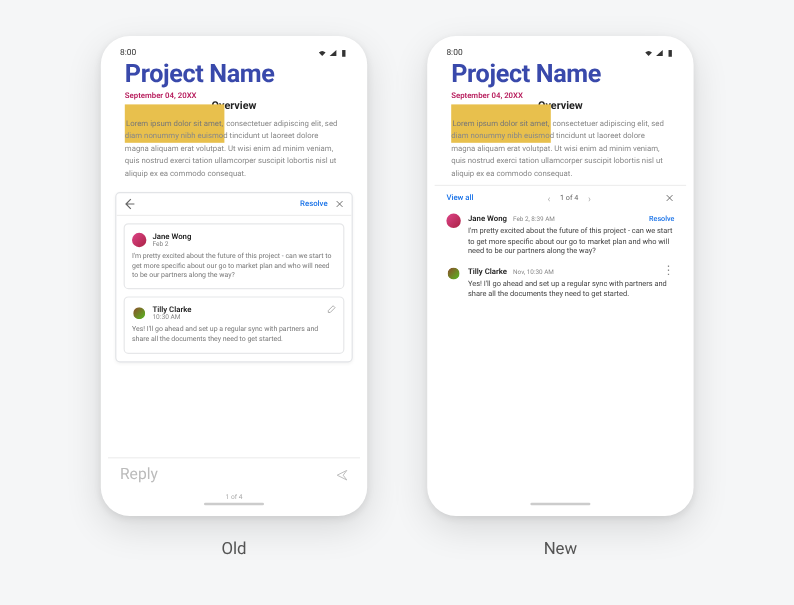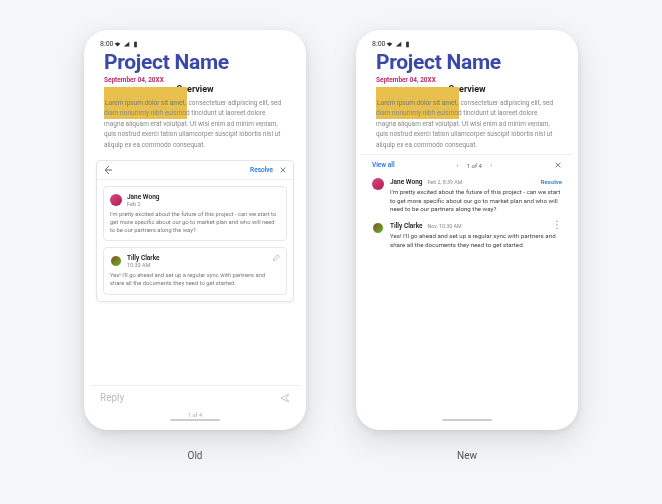--- a/index.html
+++ b/index.html
@@ -38,21 +38,21 @@
     height: 100%;
     background: #fff;
     border-radius: 18px;
     overflow: hidden;
     display: flex;
     flex-direction: column;
     position: relative;
   }
   .statusbar {
     display: flex;
-    justify-content: flex-start;
+    justify-content: space-between;
     align-items: center;
     padding: 4px 10px 2px;
     font-size: 7px;
     color: #333;
   }
   .status-icons { display: flex; gap: 2px; align-items: center; }
   .status-icons svg { width: 7px; height: 7px; }
   .doc {
     padding: 0 14px 4px;
     flex-shrink: 0;
@@ -140,21 +140,21 @@
   .comment-card .edit { float:right; color:#999; }
   .reply-row-old {
     display:flex;
     align-items:center;
     justify-content:space-between;
     padding: 6px 10px;
     border-top: 1px solid #eee;
     margin-top: auto;
   }
   .reply-row-old .reply-input {
-    font-size: 10px; color:#bbb;
+    font-size: 13px; color:#bbb;
   }
   .old-pager {
     text-align:center;
     font-size:5.5px;
     color:#aaa;
     padding: 3px 0 6px;
   }
   .home-indicator {
     position:absolute;
     bottom:3px; left:50%;
@@ -210,21 +210,21 @@
     border-top:1px solid #eee;
     text-align:center;
     font-size:7px;
     color:#1a73e8;
     font-weight:500;
     padding:10px 0 16px;
     margin-top:auto;
   }
   .caption {
     margin-top: 20px;
-    font-size: 10px;
+    font-size: 14px;
     color: #555;
   }
 </style>
 </head>
 <body>
 
 <div class="phones-row">
 
   <div class="phone-wrap">
     <div class="phone">

